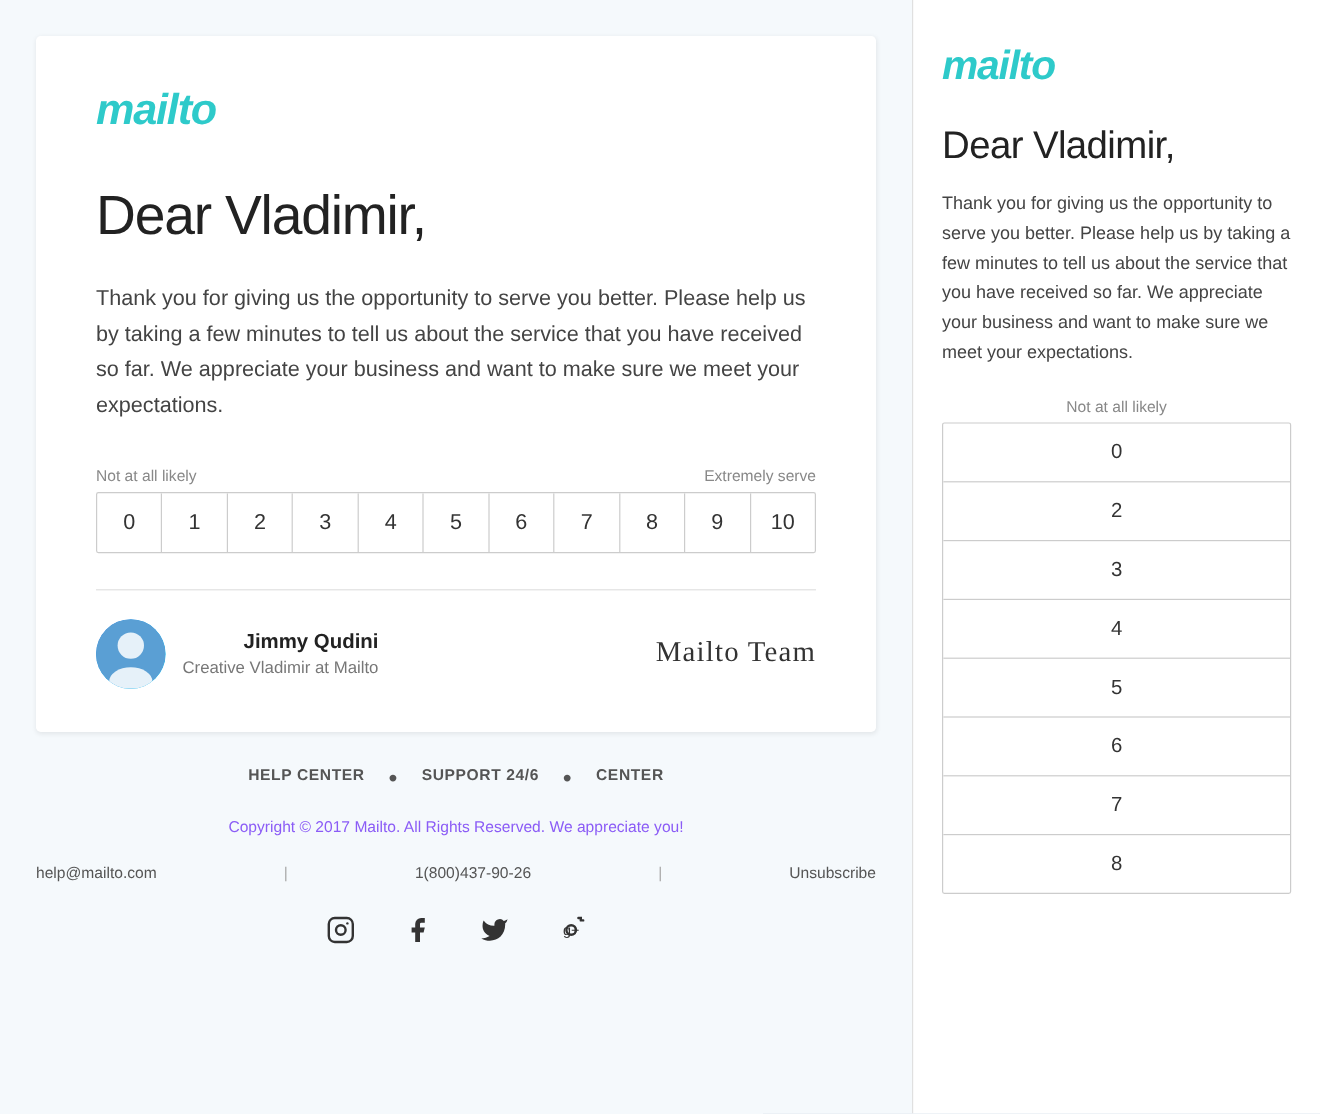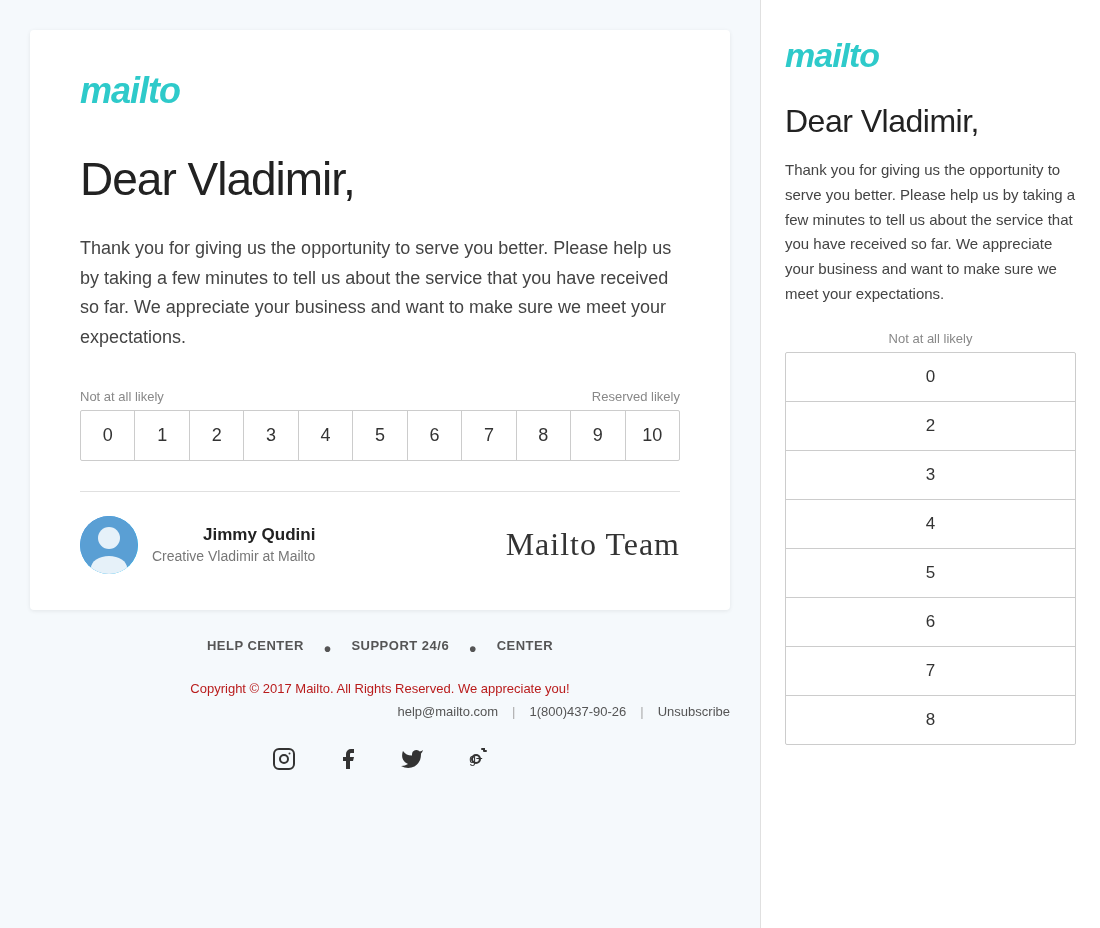--- a/index.html
+++ b/index.html
@@ -122,21 +122,21 @@
       text-align: right;
     }
 
     .sender-title {
       font-size: 14px;
       color: #777;
     }
 
     .signature {
       font-family: 'Brush Script MT', cursive;
-      font-size: 32px;
+      font-size: 24px;
       color: #333;
       letter-spacing: 1px;
     }
 
     .footer {
       width: 700px;
       padding: 28px 0 20px 0;
       text-align: center;
     }
 
@@ -158,27 +158,27 @@
     }
 
     .footer-link {
       cursor: pointer;
       color: #555;
       text-decoration: none;
     }
 
     .footer-copy {
       font-size: 13px;
-      color: #b91c1c;
-      margin-bottom: 8px;
+      color: #8b5cf6;
+      margin-bottom: 24px;
     }
 
     .footer-contact {
       display: flex;
-      justify-content: flex-end;
+      justify-content: space-between;
       gap: 14px;
       font-size: 13px;
       color: #555;
       margin-bottom: 28px;
       align-items: center;
     }
 
     .footer-sep {
       color: #aaa;
     }
@@ -263,21 +263,21 @@
 <body>
 
 <div class="left-panel">
   <div class="email-card">
     <div class="logo-left">mailto</div>
     <div class="greeting">Dear Vladimir,</div>
     <div class="body-text">Thank you for giving us the opportunity to serve you better. Please help us by taking a few minutes to tell us about the service that you have received so far. We appreciate your business and want to make sure we meet your expectations.</div>
 
     <div class="scale-labels">
       <span>Not at all likely</span>
-      <span>Reserved likely</span>
+      <span>Extremely serve</span>
     </div>
     <div class="scale-row">
     <div class="scale-cell">0</div>
         <div class="scale-cell">1</div>
         <div class="scale-cell">2</div>
         <div class="scale-cell">3</div>
         <div class="scale-cell">4</div>
         <div class="scale-cell">5</div>
         <div class="scale-cell">6</div>
         <div class="scale-cell">7</div>

